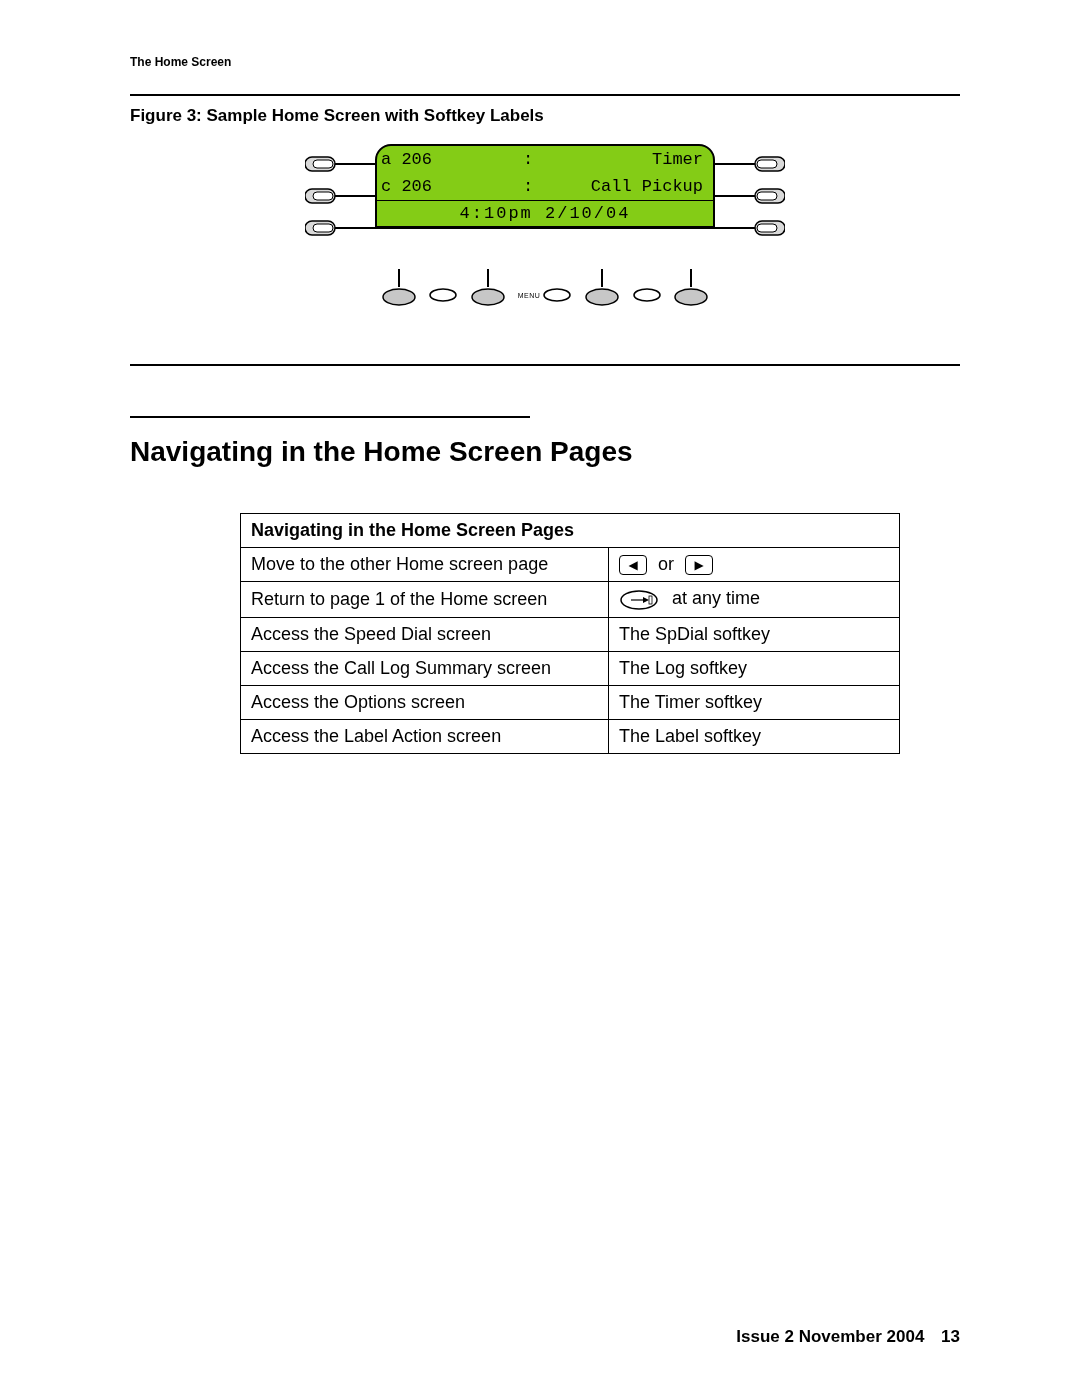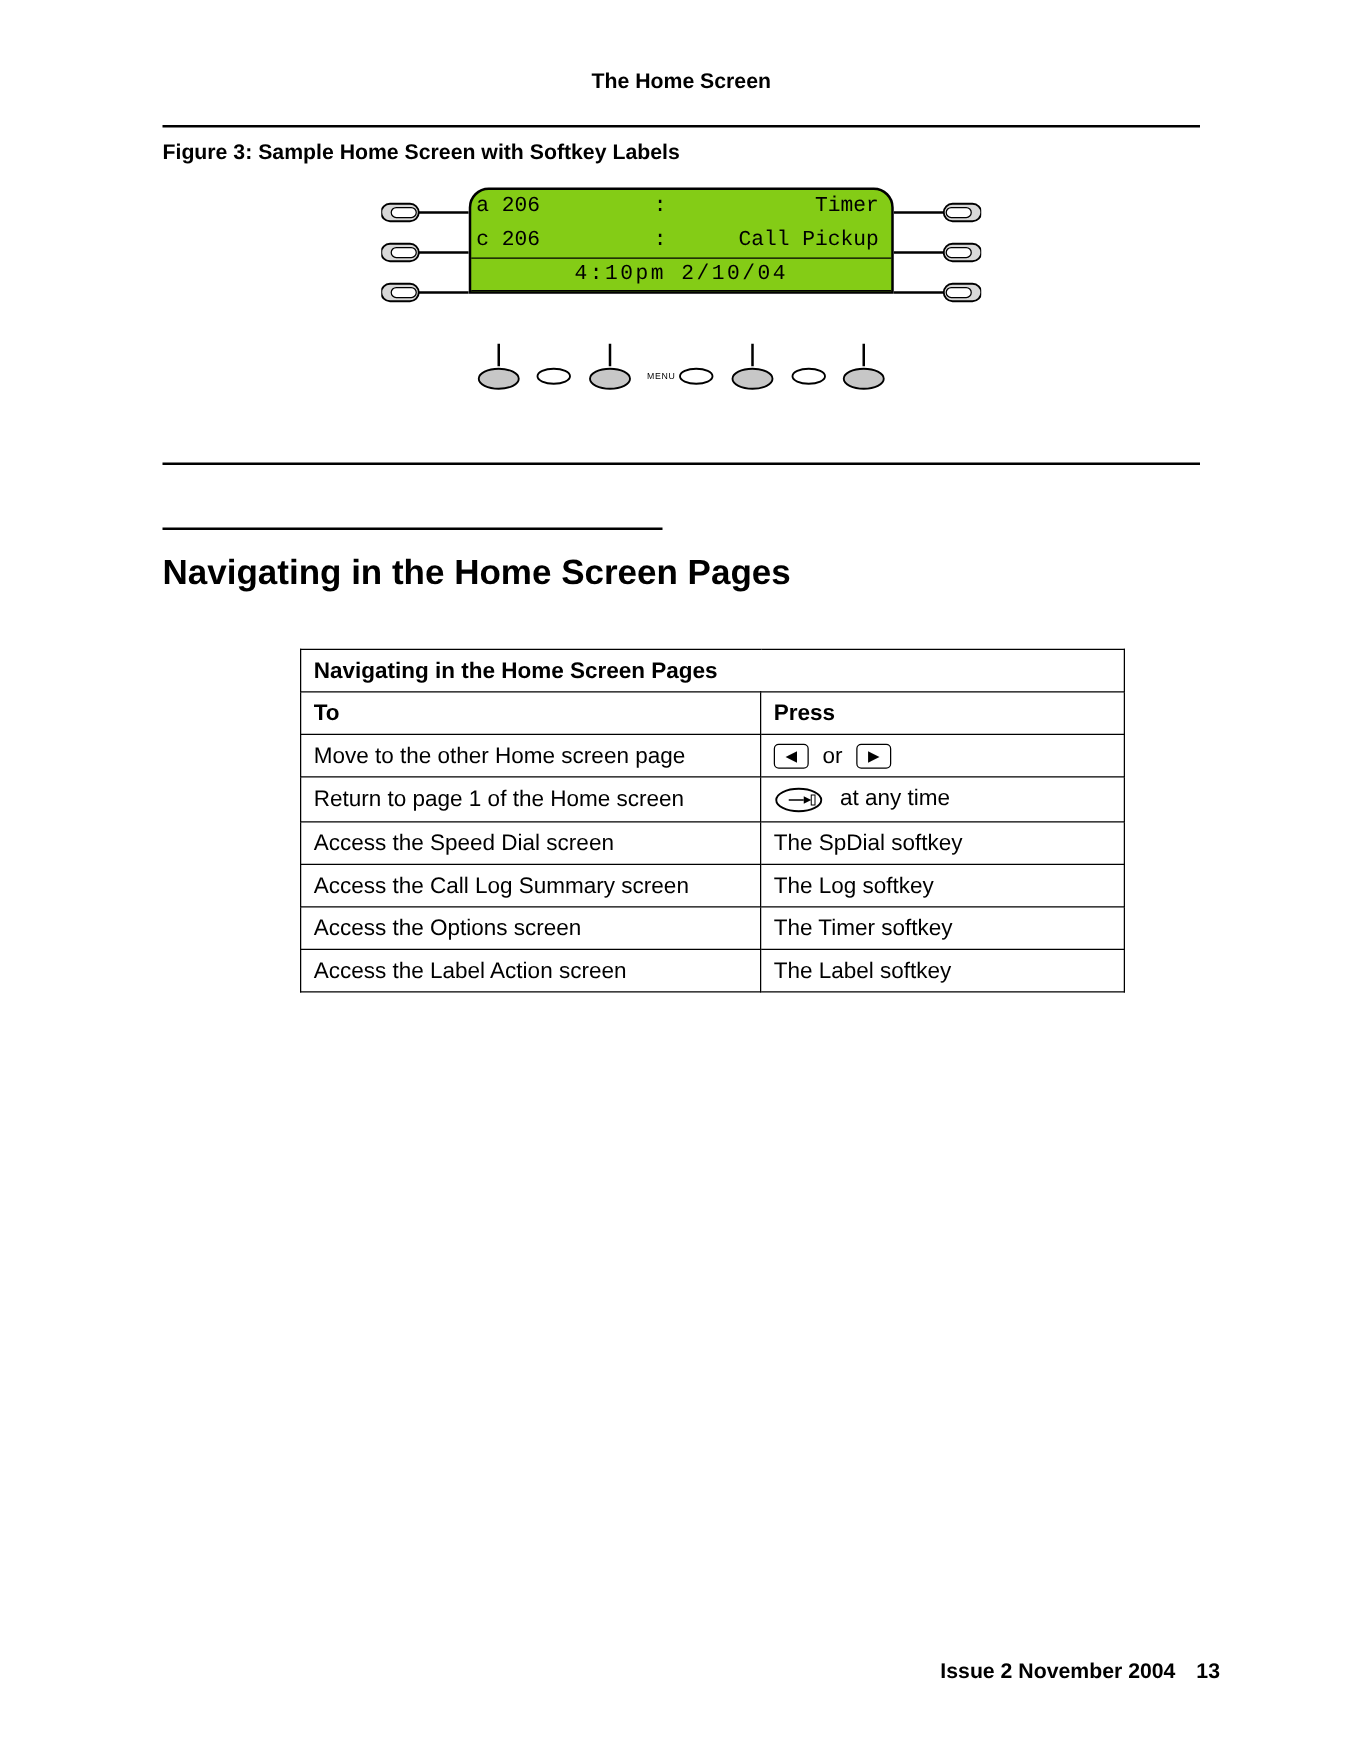--- a/index.html
+++ b/index.html
@@ -10,23 +10,23 @@
     color: #000;
   }
   .page {
     width: 1080px;
     height: 1397px;
     position: relative;
     box-sizing: border-box;
     padding: 55px 120px 40px 130px;
   }
   .running-header {
-    text-align: center;
-    font-weight: bold;
-    font-size: 17px;
+    text-align: left;
+    font-weight: bold;
+    font-size: 12px;
     margin-bottom: 25px;
   }
   .rule {
     border: none;
     border-top: 2px solid #000;
     margin: 0;
   }
   .figure-title {
     font-weight: bold;
     font-size: 17px;
@@ -152,21 +152,21 @@
     line-height: 1;
   }
   .phone-icon-wrap {
     display: inline-flex;
     align-items: center;
     vertical-align: middle;
   }
   .footer {
     position: absolute;
     bottom: 50px;
-    right: 104px;
+    right: 120px;
     font-weight: bold;
     font-size: 17px;
     text-align: center;
   }
   .footer .pagenum {
     margin-left: 12px;
   }
 </style>
 </head>
 <body>
@@ -296,24 +296,20 @@
 <hr class="half-rule">
 <h1 class="section">Navigating in the Home Screen Pages</h1>
 
 <div class="nav-table-wrapper">
 <table class="nav">
   <tbody>
           <tr>
     <th class="span" colspan="2">Navigating in the Home Screen Pages</th>
   </tr>
   <tr>
-    <th>To</th>
-    <th>Press</th>
-  </tr>
-  <tr>
     <td>Move to the other Home screen page</td>
     <td class="press">
       <span class="arrow-box">◀</span>
       <span style="margin:0 6px">or</span>
       <span class="arrow-box">▶</span>
     </td>
   </tr>
   <tr>
     <td>Return to page 1 of the Home screen</td>
     <td class="press">

